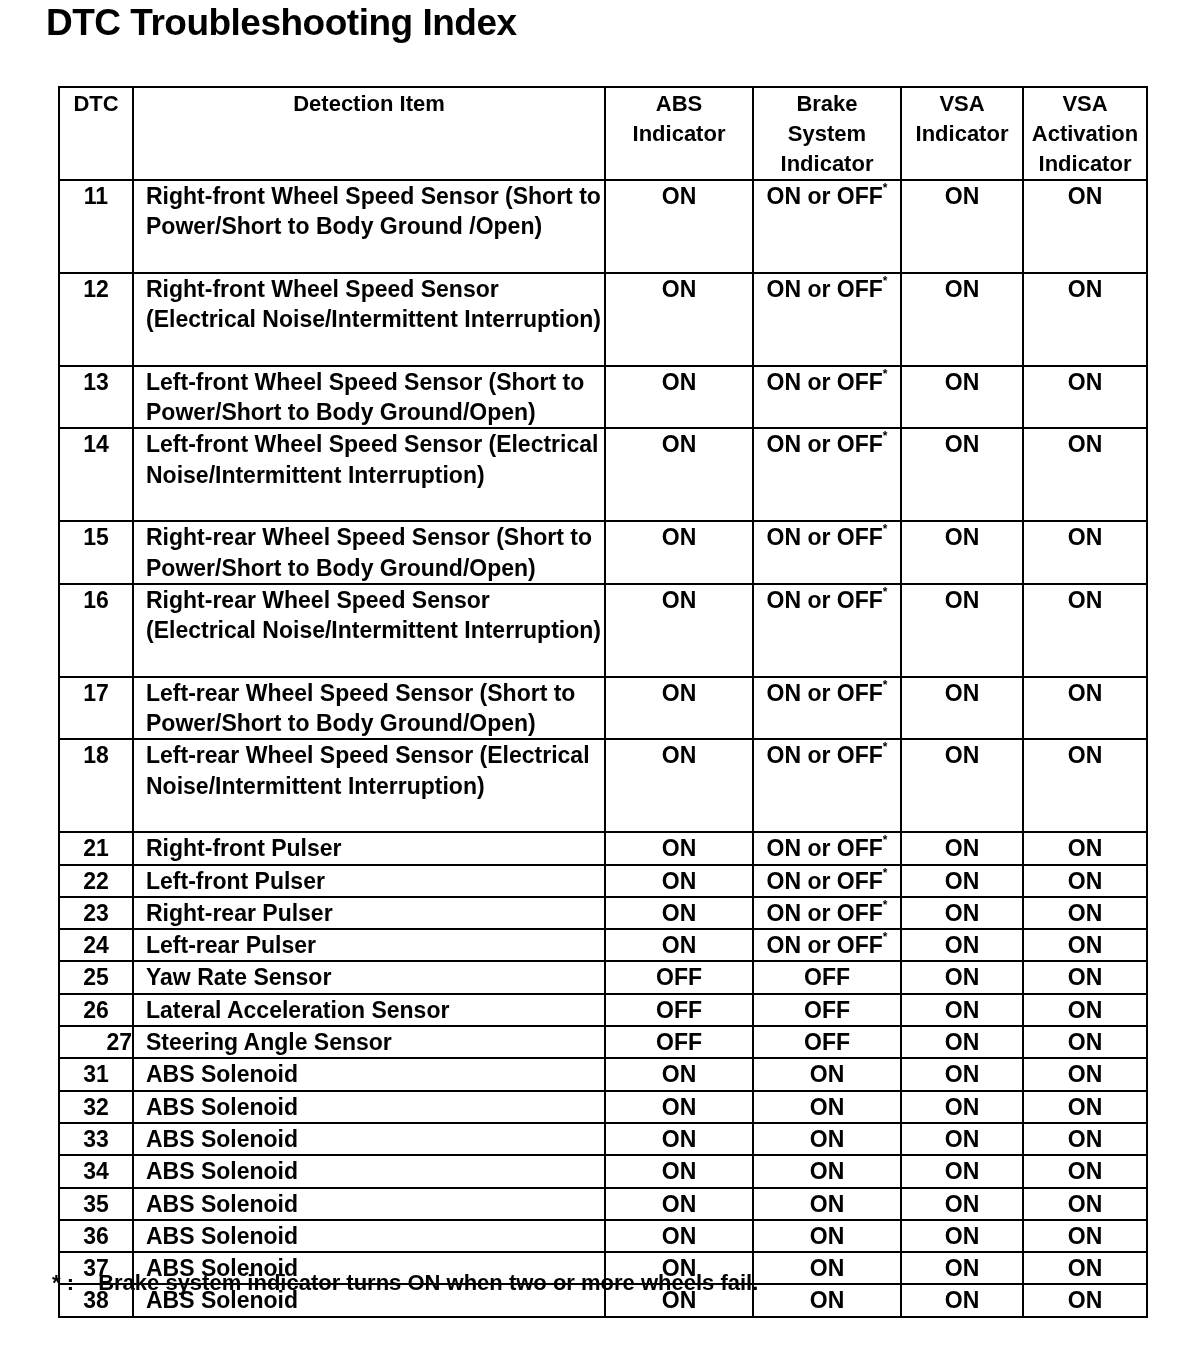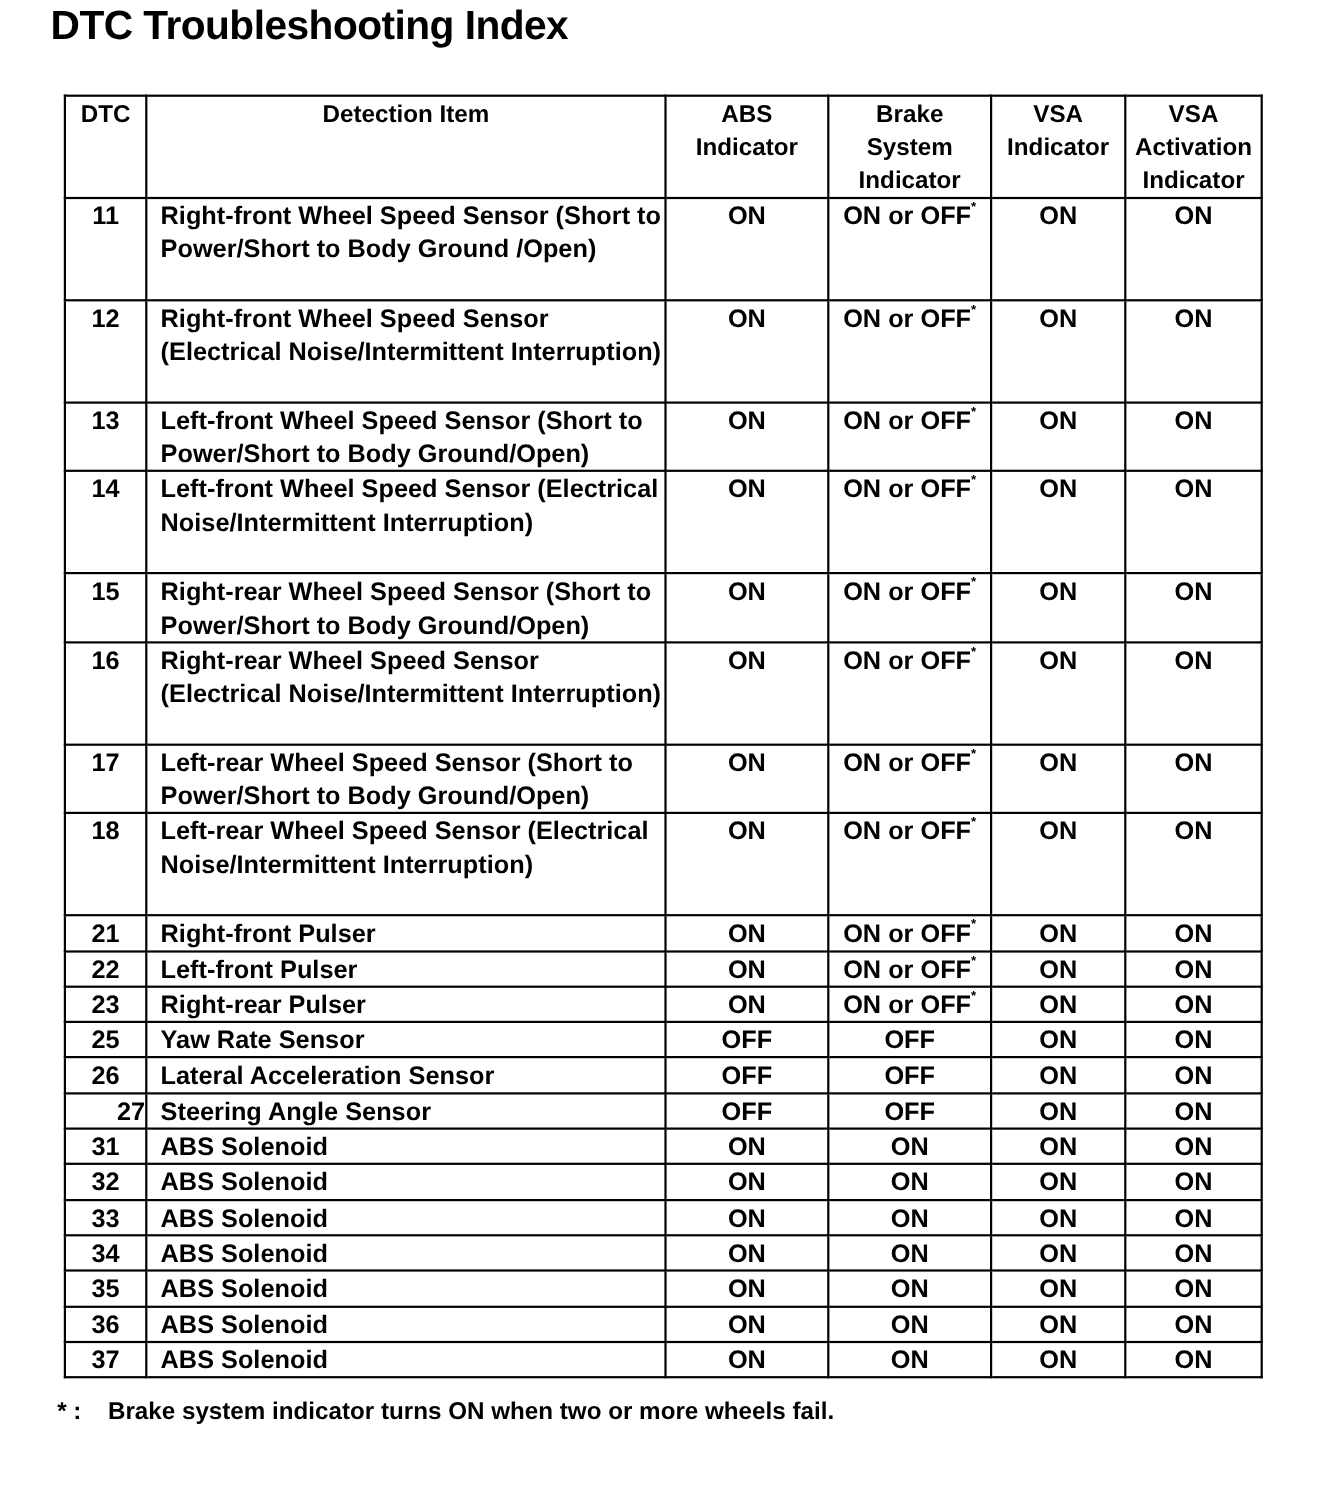--- a/index.html
+++ b/index.html
@@ -144,20 +144,28 @@
       </tr>
       <tr>
         <td class="code" style="height: 30.3px;"><span>23</span></td>
         <td class="item" style="height: 30.3px;"><span>Right-rear Pulser</span></td>
         <td class="val" style="height: 30.3px;"><span>ON</span></td>
         <td class="val" style="height: 30.3px;"><span>ON or OFF</span><sup class="ast">*</sup></td>
         <td class="val" style="height: 30.3px;"><span>ON</span></td>
         <td class="val" style="height: 30.3px;"><span>ON</span></td>
       </tr>
       <tr>
+        <td class="code" style="height: 30.3px;"><span>24</span></td>
+        <td class="item" style="height: 30.3px;"><span>Left-rear Pulser</span></td>
+        <td class="val" style="height: 30.3px;"><span>ON</span></td>
+        <td class="val" style="height: 30.3px;"><span>ON or OFF</span><sup class="ast">*</sup></td>
+        <td class="val" style="height: 30.3px;"><span>ON</span></td>
+        <td class="val" style="height: 30.3px;"><span>ON</span></td>
+      </tr>
+      <tr>
         <td class="code" style="height: 30.3px;"><span>25</span></td>
         <td class="item" style="height: 30.3px;"><span>Yaw Rate Sensor</span></td>
         <td class="val" style="height: 30.3px;"><span>OFF</span></td>
         <td class="val" style="height: 30.3px;"><span>OFF</span><sup class="ast"></sup></td>
         <td class="val" style="height: 30.3px;"><span>ON</span></td>
         <td class="val" style="height: 30.3px;"><span>ON</span></td>
       </tr>
       <tr>
         <td class="code" style="height: 30.3px;"><span>26</span></td>
         <td class="item" style="height: 30.3px;"><span>Lateral Acceleration Sensor</span></td>
@@ -223,19 +231,27 @@
         <td class="val" style="height: 30.3px;"><span>ON</span></td>
       </tr>
       <tr>
         <td class="code" style="height: 30.3px;"><span>37</span></td>
         <td class="item" style="height: 30.3px;"><span>ABS Solenoid</span></td>
         <td class="val" style="height: 30.3px;"><span>ON</span></td>
         <td class="val" style="height: 30.3px;"><span>ON</span><sup class="ast"></sup></td>
         <td class="val" style="height: 30.3px;"><span>ON</span></td>
         <td class="val" style="height: 30.3px;"><span>ON</span></td>
       </tr>
+      <tr>
+        <td class="code" style="height: 30.3px;"><span>38</span></td>
+        <td class="item" style="height: 30.3px;"><span>ABS Solenoid</span></td>
+        <td class="val" style="height: 30.3px;"><span>ON</span></td>
+        <td class="val" style="height: 30.3px;"><span>ON</span><sup class="ast"></sup></td>
+        <td class="val" style="height: 30.3px;"><span>ON</span></td>
+        <td class="val" style="height: 30.3px;"><span>ON</span></td>
+      </tr>
     </tbody>
 </table>
 
 <div class="footnote">
   <span class="mark">* :</span>
   <span>Brake system indicator turns ON when two or more wheels fail.</span>
 </div>
 
 </body></html>

